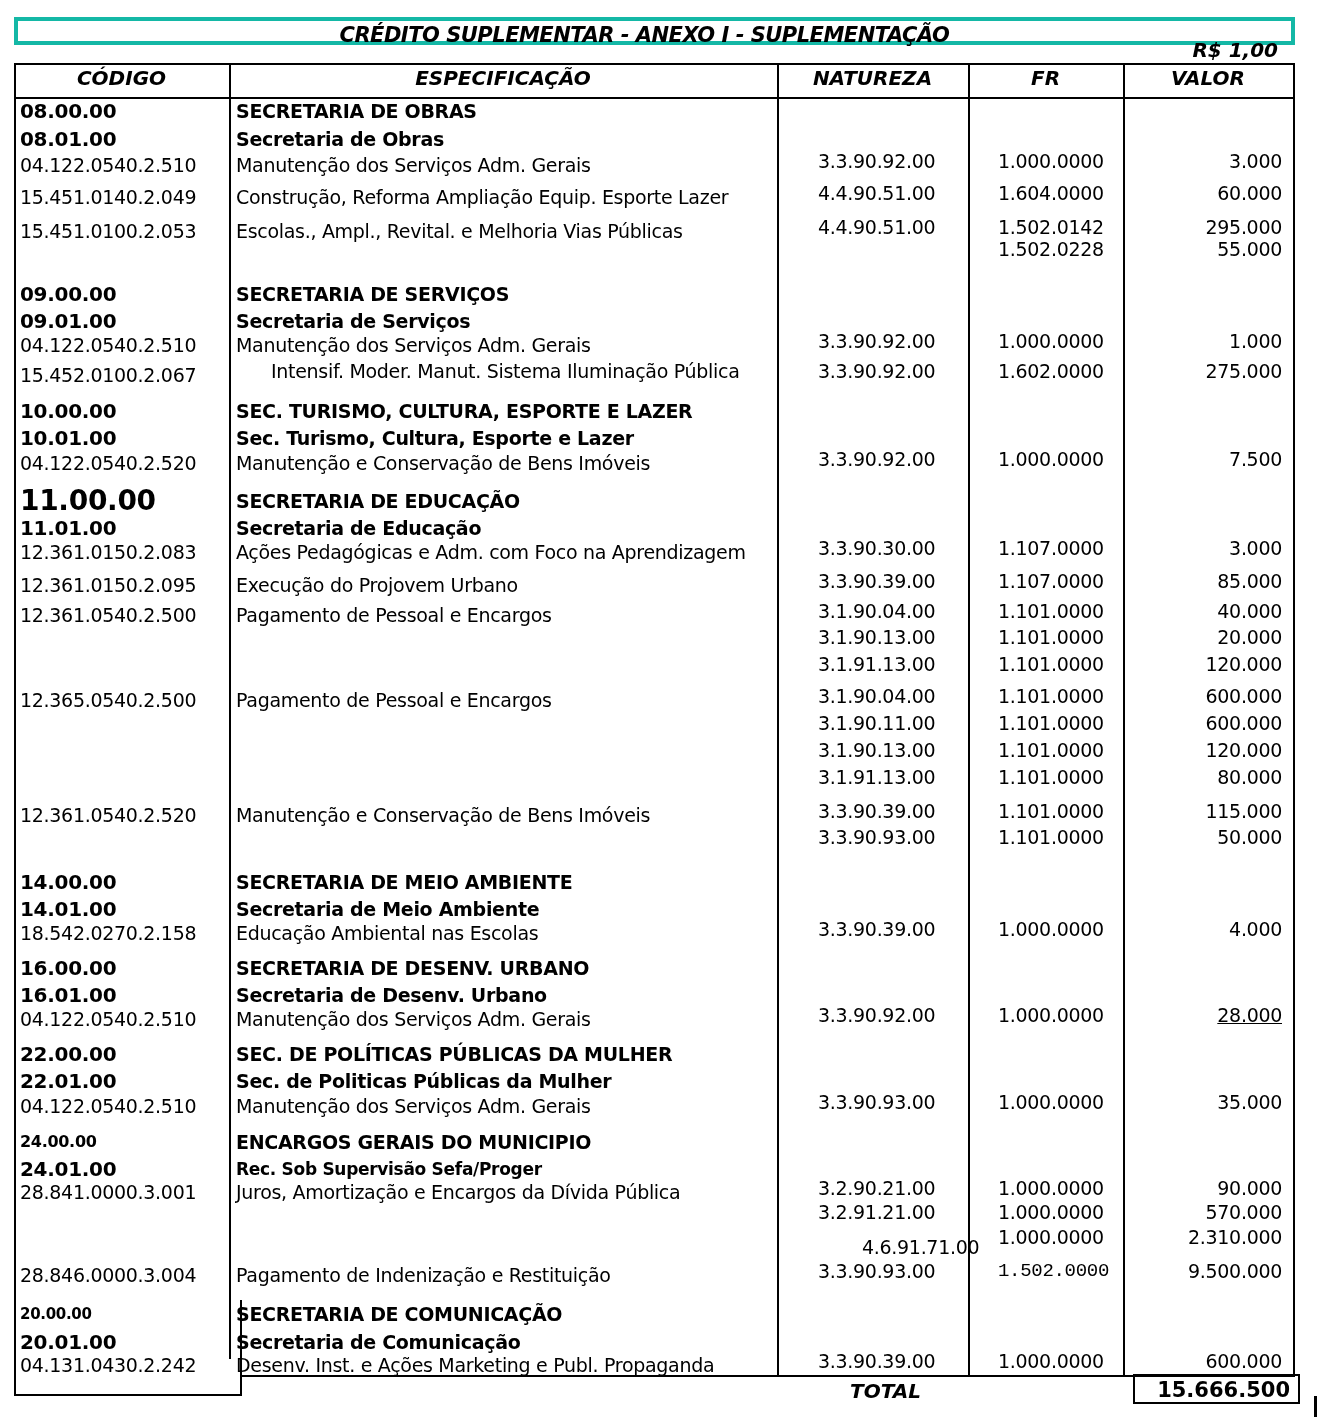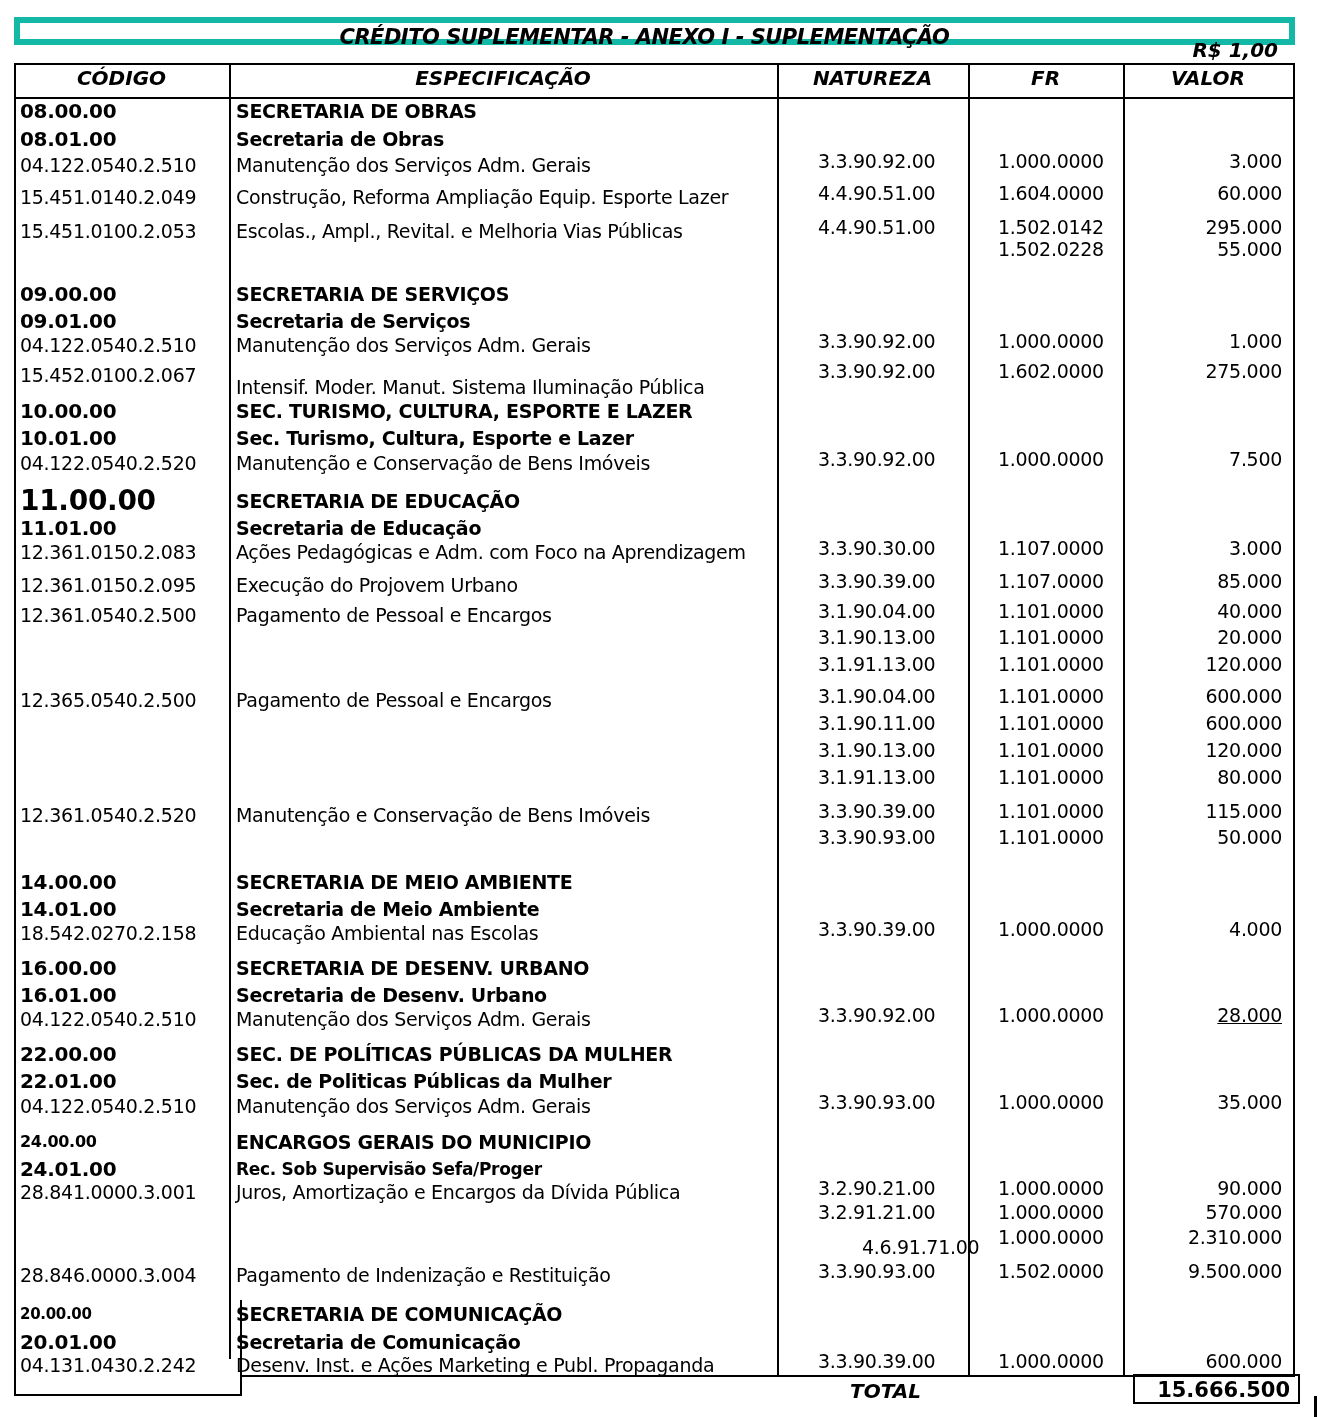--- a/index.html
+++ b/index.html
@@ -1,17 +1,17 @@
 <!DOCTYPE html>
 <html><head>
 <meta charset="utf-8">
 <style>
   html, body { margin: 0; padding: 0; background: #ffffff; }
   body { width: 1320px; height: 1417px; position: relative; overflow: hidden; color: #000; font-family: "DejaVu Sans", sans-serif; }
-  .title-box { position: absolute; left: 14px; top: 17px; width: 1281px; height: 28px; border: 6px solid #14b8a6; box-sizing: border-box; }
+  .title-box { position: absolute; left: 14px; top: 17px; width: 1281px; height: 28px; border: 4px solid #14b8a6; box-sizing: border-box; }
   .title { position: absolute; left: 0; right: 0; top: 2px; text-align: center; font-weight: bold; font-style: italic; font-size: 21px; letter-spacing: -0.5px; transform: translateX(-10px); }
   .currency { position: absolute; right: 42px; top: 38px; font-weight: bold; font-style: italic; font-size: 20px; }
   .table-frame { position: absolute; left: 14px; top: 63px; width: 1281px; height: 1325px; box-sizing: border-box; border-top: 2px solid #000; border-left: 2px solid #000; }
   .vline { position: absolute; width: 2px; background: #000; }
   .hline { position: absolute; height: 2px; background: #000; }
   .hdr { position: absolute; top: 66px; font-weight: bold; font-style: italic; font-size: 20px; text-align: center; }
   .cell { position: absolute; white-space: nowrap; font-size: 19px; line-height: 22px; letter-spacing: -0.3px; }
   .bold { font-weight: bold; }
   .code { left: 20px; }
   .desc { left: 236px; }
@@ -78,21 +78,21 @@
     <div class="cell code bold" style="top: 283px; font-size: 20px;">09.00.00</div>
     <div class="cell desc bold" style="top: 283px;">SECRETARIA DE SERVIÇOS</div>
     <div class="cell code bold" style="top: 310px; font-size: 20px;">09.01.00</div>
     <div class="cell desc bold" style="top: 310px;">Secretaria de Serviços</div>
     <div class="cell code" style="top: 334px;">04.122.0540.2.510</div>
     <div class="cell desc" style="top: 334px;">Manutenção dos Serviços Adm. Gerais</div>
     <div class="cell nat" style="top: 330px;">3.3.90.92.00</div>
     <div class="cell fr" style="top: 330px;">1.000.0000</div>
     <div class="cell val" style="top: 330px;">1.000</div>
     <div class="cell code" style="top: 364px;">15.452.0100.2.067</div>
-    <div class="cell desc" style="top: 376px;">Intensif. Moder. Manut. Sistema Iluminação Pública</div>
+    <div class="cell desc" style="top: 360px; margin-left: 35px;">Intensif. Moder. Manut. Sistema Iluminação Pública</div>
     <div class="cell nat" style="top: 360px;">3.3.90.92.00</div>
     <div class="cell fr" style="top: 360px;">1.602.0000</div>
     <div class="cell val" style="top: 360px;">275.000</div>
     <div class="cell code bold" style="top: 400px; font-size: 20px;">10.00.00</div>
     <div class="cell desc bold" style="top: 400px;">SEC. TURISMO, CULTURA, ESPORTE E LAZER</div>
     <div class="cell code bold" style="top: 427px; font-size: 20px;">10.01.00</div>
     <div class="cell desc bold" style="top: 427px;">Sec. Turismo, Cultura, Esporte e Lazer</div>
     <div class="cell code" style="top: 452px;">04.122.0540.2.520</div>
     <div class="cell desc" style="top: 452px;">Manutenção e Conservação de Bens Imóveis</div>
     <div class="cell nat" style="top: 448px;">3.3.90.92.00</div>
@@ -183,21 +183,21 @@
     <div class="cell val" style="top: 1177px;">90.000</div>
     <div class="cell nat" style="top: 1201px;">3.2.91.21.00</div>
     <div class="cell fr" style="top: 1201px;">1.000.0000</div>
     <div class="cell val" style="top: 1201px;">570.000</div>
     <div class="cell nat" style="top: 1236px; margin-left: 44px;">4.6.91.71.00</div>
     <div class="cell fr" style="top: 1226px;">1.000.0000</div>
     <div class="cell val" style="top: 1226px;">2.310.000</div>
     <div class="cell code" style="top: 1264px;">28.846.0000.3.004</div>
     <div class="cell desc" style="top: 1264px;">Pagamento de Indenização e Restituição</div>
     <div class="cell nat" style="top: 1260px;">3.3.90.93.00</div>
-    <div class="cell fr" style="top: 1260px;">1.502.0000</div>
+    <div class="cell fr" style="top: 1260px; font-family: Liberation Mono, monospace;">1.502.0000</div>
     <div class="cell val" style="top: 1260px;">9.500.000</div>
     <div class="cell code bold" style="top: 1303px; font-size: 15px;">20.00.00</div>
     <div class="cell desc bold" style="top: 1303px;">SECRETARIA DE COMUNICAÇÃO</div>
     <div class="cell code bold" style="top: 1331px; font-size: 20px;">20.01.00</div>
     <div class="cell desc bold" style="top: 1331px;">Secretaria de Comunicação</div>
     <div class="cell code" style="top: 1354px;">04.131.0430.2.242</div>
     <div class="cell desc" style="top: 1354px;">Desenv. Inst. e Ações Marketing e Publ. Propaganda</div>
     <div class="cell nat" style="top: 1350px;">3.3.90.39.00</div>
     <div class="cell fr" style="top: 1350px;">1.000.0000</div>
     <div class="cell val" style="top: 1350px;">600.000</div>

